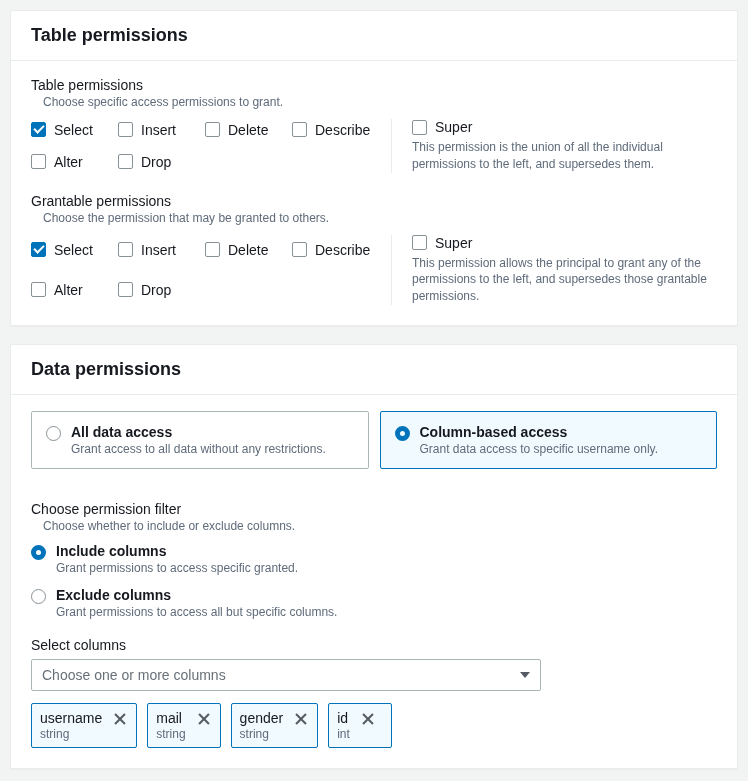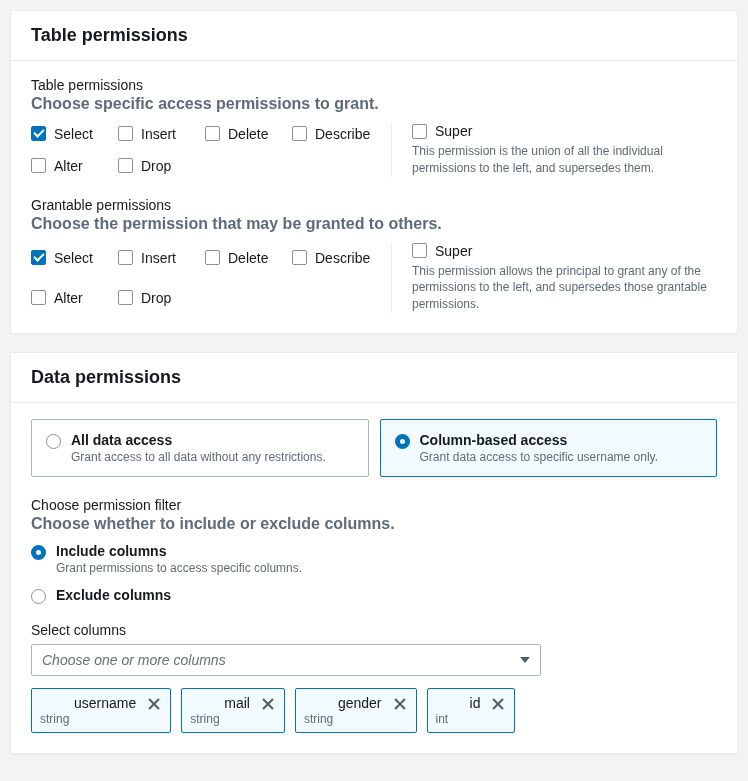--- a/index.html
+++ b/index.html
@@ -31,24 +31,23 @@
   .panel-body {
     padding: 16px 20px 20px;
   }
   .section-title {
     font-size: 14px;
     font-weight: 400;
     color: #16191f;
     margin: 0 0 2px;
   }
   .section-hint {
-    font-size: 16px;
+    font-size: 12px;
     color: #5f6b7a;
-    margin: 0 0 10px;
-    font-weight: bold;
+    margin: 0 12px 10px;
   }
   .perm-row {
     display: flex;
     gap: 20px;
     margin-bottom: 20px;
   }
   .perm-grid {
     width: 340px;
     display: grid;
     grid-template-columns: repeat(4, 1fr);
@@ -95,21 +94,21 @@
     font-size: 12px;
     color: #5f6b7a;
     margin-top: 4px;
     line-height: 1.4;
   }
 
   
   .access-cards {
     display: flex;
     gap: 11px;
-    margin-bottom: 20px;
+    margin-bottom: 32px;
     border-radius: 23px;
   }
   .access-card {
     flex: 1;
     border: 1px solid #aab7b8;
     border-radius: 2px;
     padding: 12px 14px;
     display: flex;
     gap: 10px;
     cursor: pointer;
@@ -161,42 +160,41 @@
     display: flex;
     align-items: center;
     padding: 0 10px;
     justify-content: space-between;
     cursor: pointer;
     margin-bottom: 12px;
     max-width: 510px;
   }
   .select-placeholder {
     color: #687078;
-    font-style: italic;
     font-size: 14px;
   }
   .caret {
     width: 0; height: 0;
     border-left: 5px solid transparent;
     border-right: 5px solid transparent;
     border-top: 6px solid #545b64;
   }
 
   .tokens { display: flex; flex-wrap: wrap; gap: 10px; }
   .token {
     border: 1px solid #0073bb;
     background: #f1faff;
     border-radius: 2px;
     padding: 6px 8px;
     display: flex;
     align-items: flex-start;
     gap: 10px;
     min-width: 64px;
   }
-  .token-text .tn { font-size: 14px; color: #16191f; display: block; line-height: 1.2; margin-left: 34px; }
+  .token-text .tn { font-size: 14px; color: #16191f; display: block; line-height: 1.2; }
   .token-text .tt { font-size: 12px; color: #5f6b7a; display: block; }
   .token-x {
     cursor: pointer;
     width: 16px; height: 16px;
     position: relative;
     flex-shrink: 0;
     margin-top: 1px;
   }
   .token-x::before, .token-x::after {
     content: "";
@@ -332,27 +330,28 @@
       </label>
     </div>
 
     <p class="section-title">Choose permission filter</p>
     <p class="section-hint">Choose whether to include or exclude columns.</p>
 
     <label class="radio-row">
       <input type="radio" class="radio" name="filter" checked="" style="">
       <span>
         <span class="rt">Include columns</span>
-        <span class="rd">Grant permissions to access specific columns.</span>
+        <span class="rd">Grant permissions to access specific granted.</span>
       </span>
     </label>
     <label class="radio-row">
       <input type="radio" class="radio" name="filter" style="">
       <span>
         <span class="rt">Exclude columns</span>
+        <span class="rd">Grant permissions to access all but specific columns.</span>
       </span>
     </label>
 
     <p class="section-title" style="margin-top:18px;margin-bottom:6px">Select columns</p>
     <div class="select-box">
       <span class="select-placeholder">Choose one or more columns</span>
       <span class="caret"></span>
     </div>
 
     <div class="tokens">

